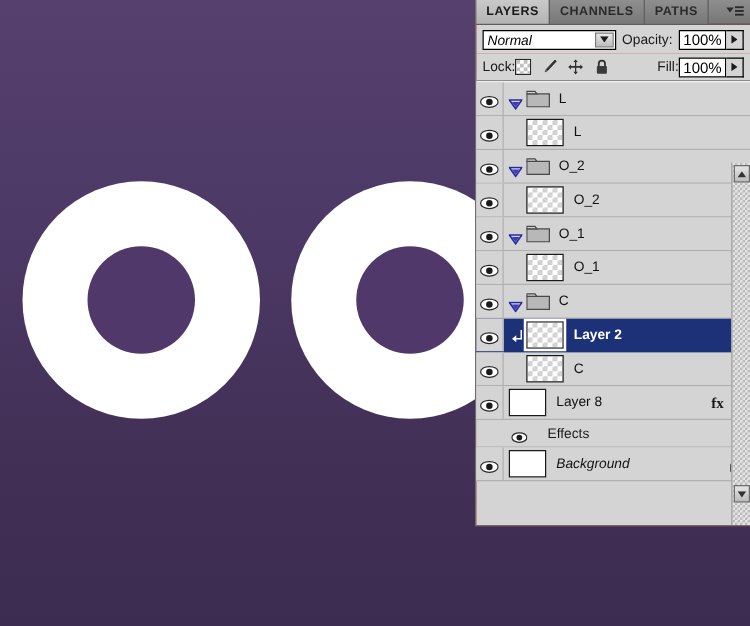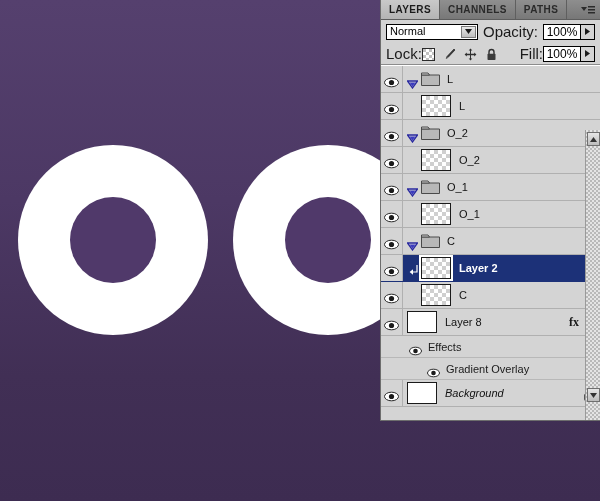--- a/index.html
+++ b/index.html
@@ -119,42 +119,43 @@
     gap: 5px;
   }
   #blend-select {
     position: relative;
     width: 108px;
     height: 16px;
     background: #ffffff;
     border: 1px solid #000000;
     box-sizing: border-box;
     display: flex;
-    align-items: flex-start;
-    cursor: default;
+    align-items: flex-end;
+    cursor: default;
+    font-style: italic;
   }
   #blend-select .blend-label {
     font-size: 11px;
     color: #000;
     padding-left: 3px;
   }
   #blend-select .drop-btn {
     position: absolute;
     right: 1px; top: 1px;
     width: 15px;
     height: 12px;
     background: linear-gradient(180deg,#e8e8e8,#bdbdbd);
     border: 1px solid #7a7a7a;
     box-sizing: border-box;
     display: flex;
     align-items: center;
     justify-content: center;
   }
   .lbl {
-    font-size: 15px;
+    font-size: 11px;
     color: #1a1a1a;
     white-space: nowrap;
   }
   .num-field {
     width: 38px;
     height: 16px;
     background: #ffffff;
     border: 1px solid #000000;
     box-sizing: border-box;
     font-size: 12px;
@@ -315,21 +316,21 @@
     border-bottom: 1px solid #b8b8b8;
     cursor: default;
   }
   .subrow .sub-eye {
     width: 13px; height: 10px;
     flex: 0 0 13px;
   }
   .subrow .sub-label {
     font-size: 11px;
     color: #1a1a1a;
-    margin-left: 6px;
+    margin-left: 16px;
     white-space: nowrap;
   }
   .sub-pad-1 { padding-left: 28px; }
   .sub-pad-2 { padding-left: 46px; }
 
   
   #scrollbar {
     position: absolute;
     right: 0;
     top: 64px;
@@ -675,29 +676,20 @@
       <div class="subrow sub-pad-1">
         <span class="sub-eye">
           <svg width="13" height="10" viewBox="0 0 13 10">
             <ellipse cx="6.5" cy="5" rx="6" ry="3.8" fill="#ffffff" stroke="#2a2a2a" stroke-width="1"></ellipse>
             <circle cx="6.5" cy="5" r="2.3" fill="#1a1a1a"></circle>
           </svg>
         </span>
         <span class="sub-label">Effects</span>
       </div>
 
-      <div class="subrow sub-pad-2">
-        <span class="sub-eye">
-          <svg width="13" height="10" viewBox="0 0 13 10">
-            <ellipse cx="6.5" cy="5" rx="6" ry="3.8" fill="#ffffff" stroke="#2a2a2a" stroke-width="1"></ellipse>
-            <circle cx="6.5" cy="5" r="2.3" fill="#1a1a1a"></circle>
-          </svg>
-        </span>
-        <span class="sub-label">Gradient Overlay</span>
-      </div>
 
       <div class="row">
         <div class="eye-cell">
           <span class="eye">
             <svg width="15" height="11" viewBox="0 0 15 11">
               <ellipse cx="7.5" cy="5.5" rx="7" ry="4.3" fill="#ffffff" stroke="#2a2a2a" stroke-width="1"></ellipse>
               <circle cx="7.5" cy="5.5" r="2.6" fill="#1a1a1a"></circle>
             </svg>
           </span>
         </div>

